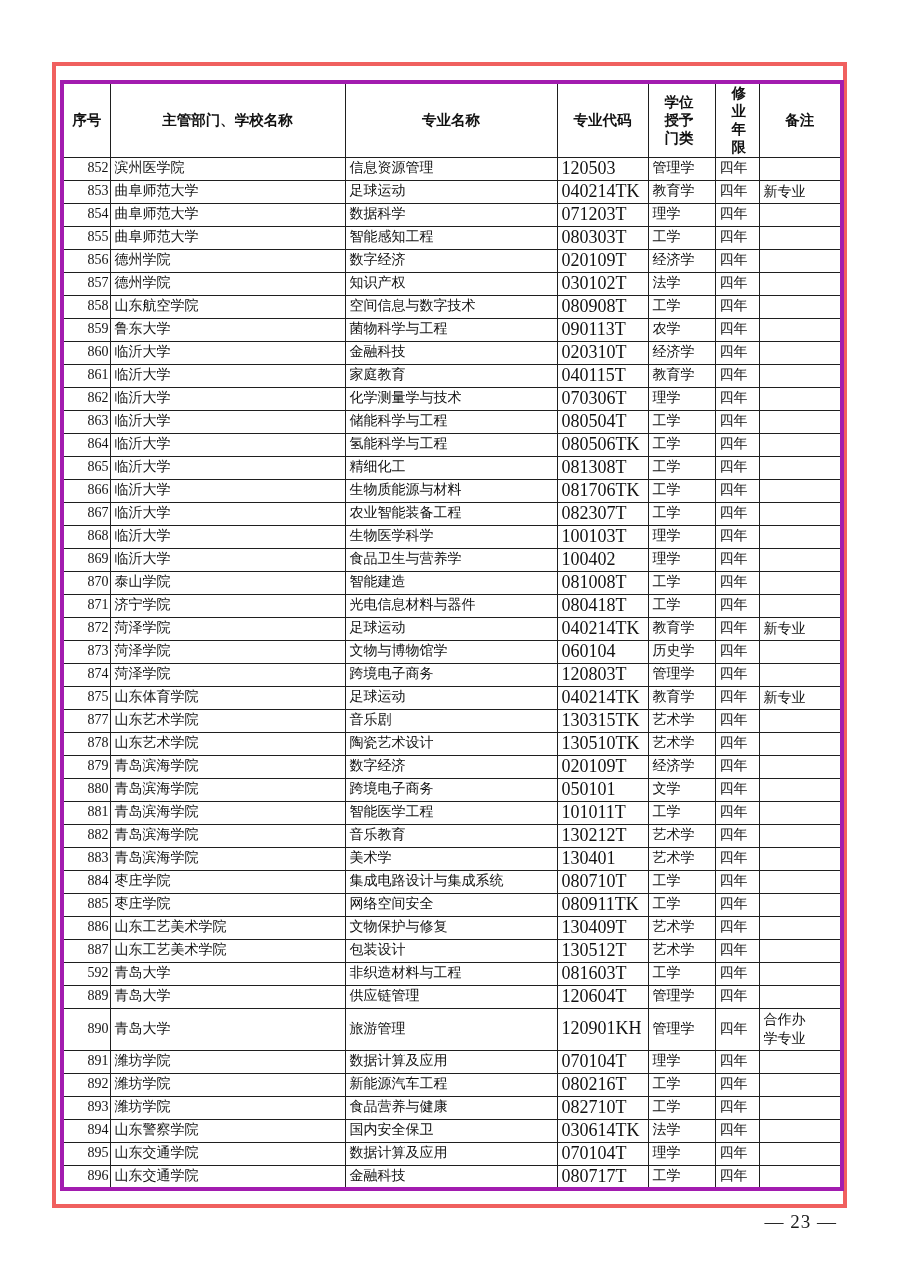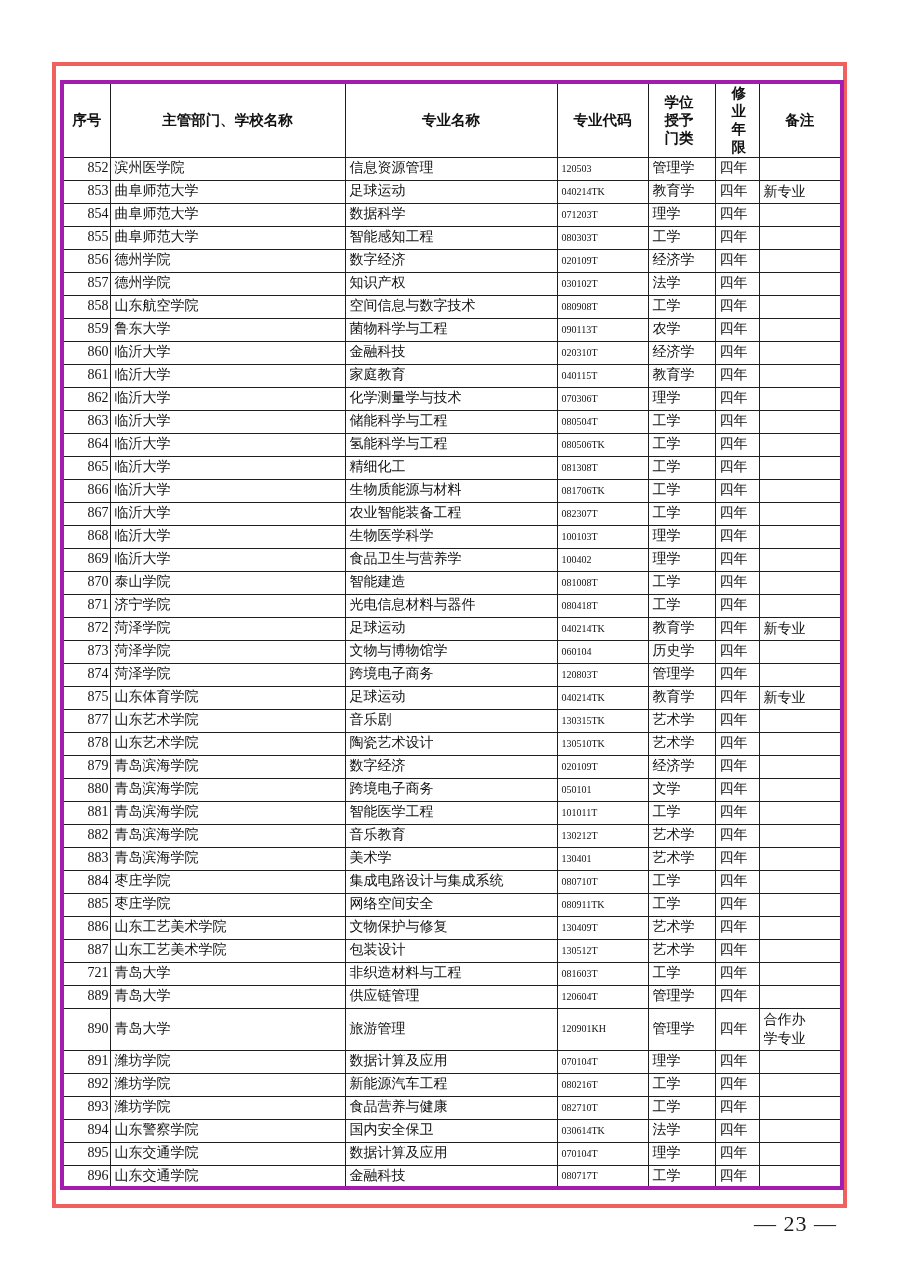--- a/index.html
+++ b/index.html
@@ -51,26 +51,26 @@
     padding: 0 8px 0 16px;
   }
   .majors-table tbody tr { height: 23px; }
   .majors-table td {
     font-size: 14px;
     line-height: 1.2;
     padding: 0 3px 0 4px;
     word-break: break-all;
   }
   .majors-table td.col-no { text-align: right; padding: 0 1px; }
-  .majors-table td.col-code { font-size: 10px; }
+  .majors-table td.col-code { font-size: 18px; }
   .majors-table td.col-remark { padding: 1px 24px 1px 4px; line-height: 1.4; }
   .page-number {
     position: absolute;
     top: 1211px; right: 63px;
-    font-size: 22px;
+    font-size: 19px;
     font-family: "Liberation Serif", "DejaVu Serif", serif;
     color: #1a1a1a;
     letter-spacing: 1px;
   }
 </style>
 </head>
 <body>
 
 <div class="page">
 
@@ -407,21 +407,21 @@
         <tr>
           <td class="col-no">887</td>
           <td class="col-school">山东工艺美术学院</td>
           <td class="col-major">包装设计</td>
           <td class="col-code">130512T</td>
           <td class="col-degree">艺术学</td>
           <td class="col-years">四年</td>
           <td class="col-remark"></td>
         </tr>
         <tr>
-          <td class="col-no">721</td>
+          <td class="col-no">592</td>
           <td class="col-school">青岛大学</td>
           <td class="col-major">非织造材料与工程</td>
           <td class="col-code">081603T</td>
           <td class="col-degree">工学</td>
           <td class="col-years">四年</td>
           <td class="col-remark"></td>
         </tr>
         <tr>
           <td class="col-no">889</td>
           <td class="col-school">青岛大学</td>

